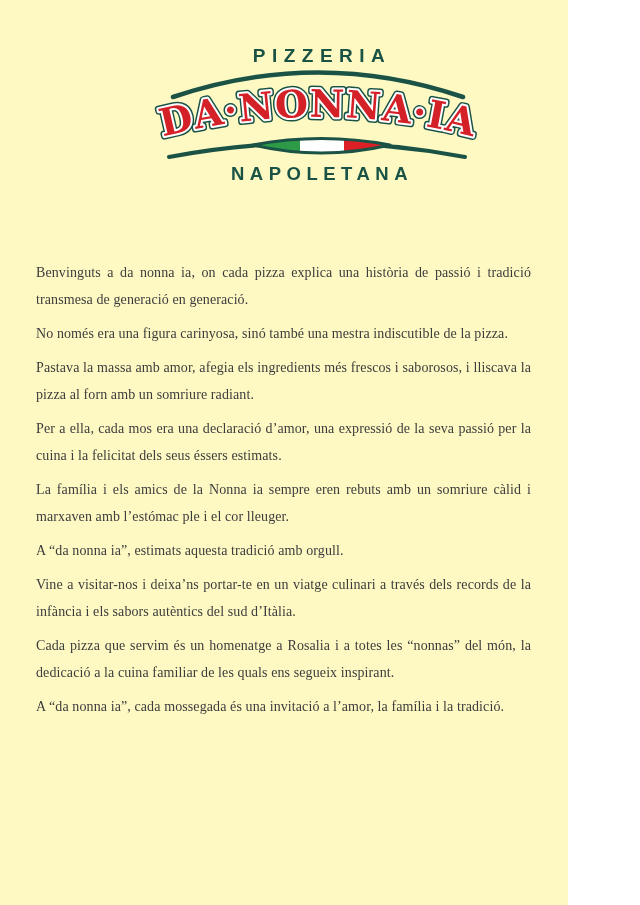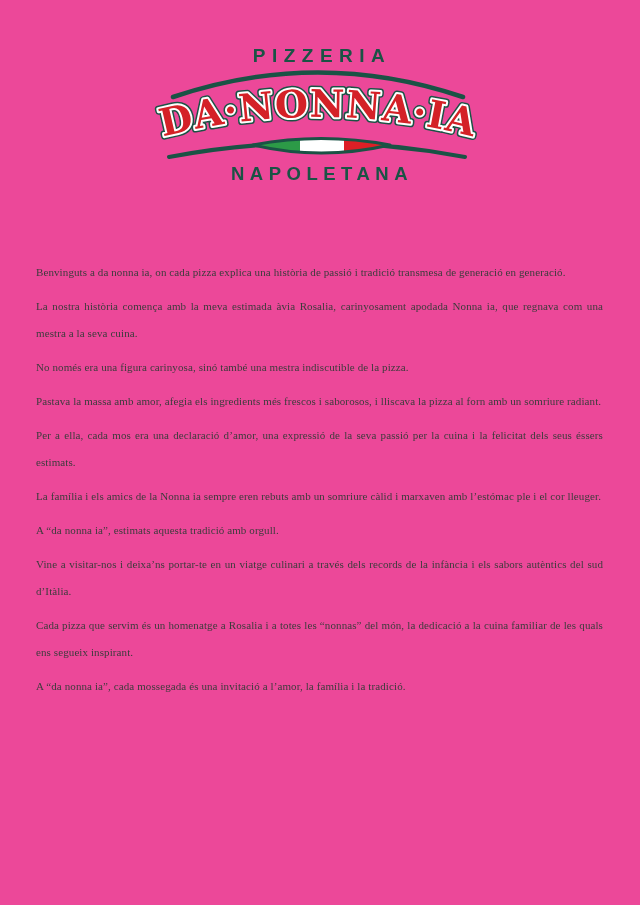--- a/index.html
+++ b/index.html
@@ -4,33 +4,33 @@
 <style>
   * { margin: 0; padding: 0; box-sizing: border-box; }
   html, body {
     width: 640px; height: 905px;
     background: #ffffff;
     overflow: hidden;
     font-family: "Liberation Serif", serif;
   }
   .page {
     position: relative;
-    width: 640px; height: 905px;
-    background: #ec4899;
+    width: 568px; height: 905px;
+    background: #fef9c3;
   }
   .logo-wrap {
     position: absolute;
     top: 28px; left: 150px;
     width: 340px; height: 170px;
   }
   .story {
     position: absolute;
     top: 259px; left: 36px; right: 37px;
     color: #3c3c3c;
-    font-size: 11px;
+    font-size: 14px;
     line-height: 27px;
     text-align: justify;
     letter-spacing: 0.1px;
   }
   .story p {
     margin: 0 0 7px 0;
   }
   .story p:last-child { margin-bottom: 8px; }
 </style>
 </head>
@@ -73,21 +73,20 @@
           <textPath href="#brandArc" startOffset="50%" text-anchor="middle">DA·NONNA·IA</textPath>
         </text>
       </g>
 
       <text x="172" y="152" text-anchor="middle" font-family="'Liberation Sans', sans-serif" font-weight="bold" font-size="18.5" letter-spacing="5.5" fill="#1A5345">NAPOLETANA</text>
     </svg>
   </div>
 
   <div class="story">
     <p>Benvinguts a da nonna ia, on cada pizza explica una història de passió i tradició transmesa de generació en generació.</p>
-    <p>La nostra història comença amb la meva estimada àvia Rosalia, carinyosament apodada Nonna ia, que regnava com una mestra a la seva cuina.</p>
     <p>No només era una figura carinyosa, sinó també una mestra indiscutible de la pizza.</p>
     <p>Pastava la massa amb amor, afegia els ingredients més frescos i saborosos, i lliscava la pizza al forn amb un somriure radiant.</p>
     <p>Per a ella, cada mos era una declaració d’amor, una expressió de la seva passió per la cuina i la felicitat dels seus éssers estimats.</p>
     <p>La família i els amics de la Nonna ia sempre eren rebuts amb un somriure càlid i marxaven amb l’estómac ple i el cor lleuger.</p>
     <p>A “da nonna ia”, estimats aquesta tradició amb orgull.</p>
     <p>Vine a visitar-nos i deixa’ns portar-te en un viatge culinari a través dels records de la infància i els sabors autèntics del sud d’Itàlia.</p>
     <p>Cada pizza que servim és un homenatge a Rosalia i a totes les “nonnas” del món, la dedicació a la cuina familiar de les quals ens segueix inspirant.</p>
     <p>A “da nonna ia”, cada mossegada és una invitació a l’amor, la família i la tradició.</p>
   </div>
 

